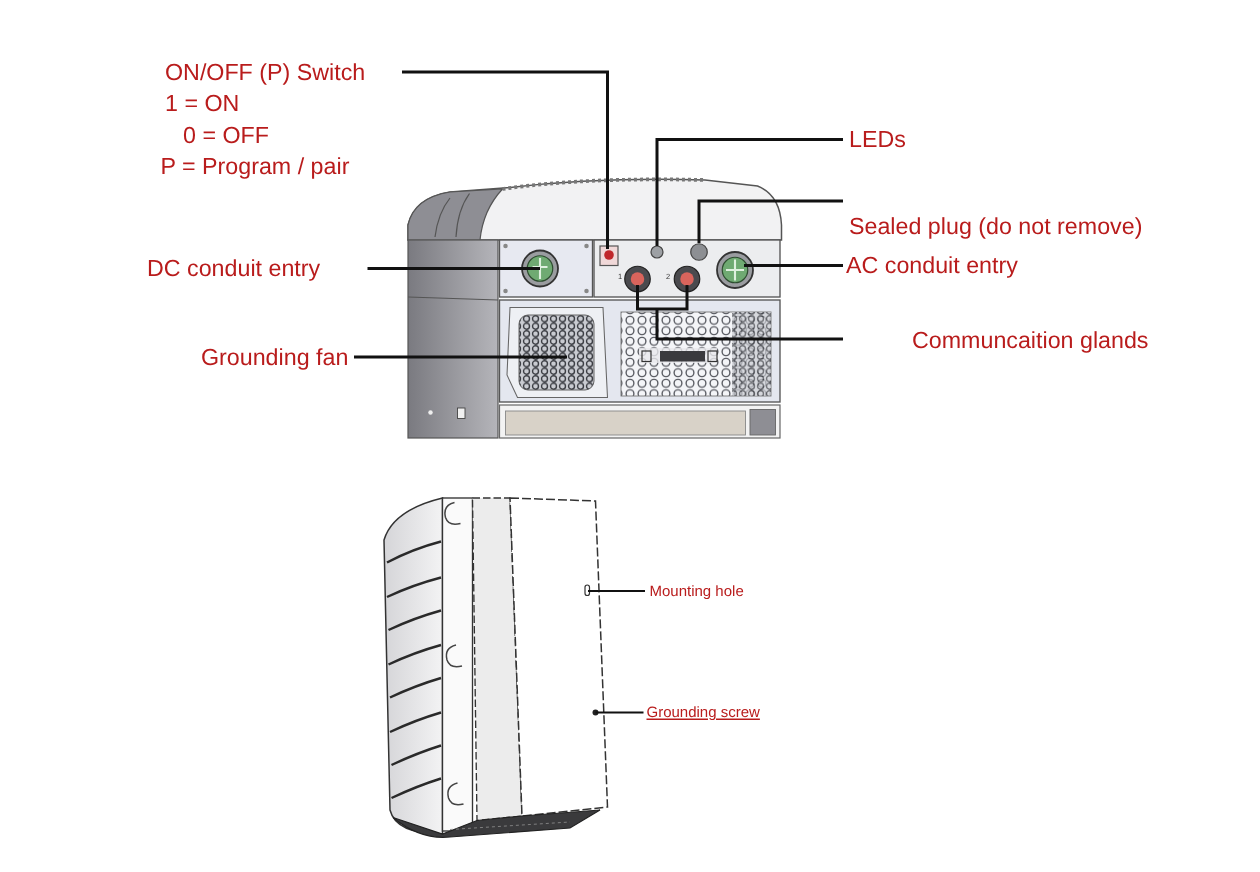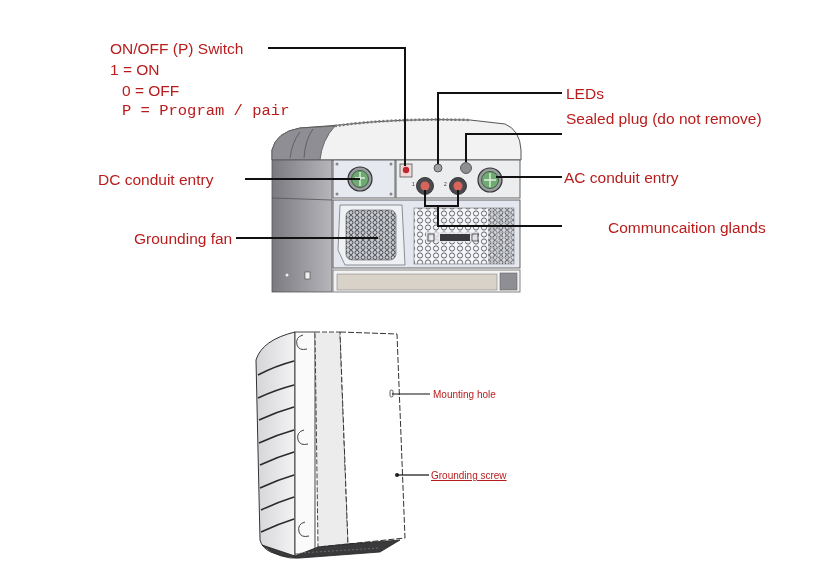--- a/index.html
+++ b/index.html
@@ -139,24 +139,24 @@
     <g stroke="#111" stroke-width="1.2" fill="none">
       <line x1="392" y1="394" x2="430" y2="394"></line>
       <line x1="397" y1="475" x2="429" y2="475"></line>
     </g>
   </g>
 </svg>
 
 <div class="lbl" style="left:110px; top:39px;">ON/OFF (P) Switch</div>
 <div class="lbl" style="left:110px; top:60px;text-align:center;">1 = ON</div>
 <div class="lbl" style="left:122px; top:81px;">0 = OFF</div>
-<div class="lbl" style="left:122px; top:102px;font-family:Liberation Mono, monospace;">P = Program / pair</div>
+<div class="lbl" style="left:107px; top:102px;">P = Program / pair</div>
 
 <div class="lbl" style="left:98px; top:170px;">DC conduit entry</div>
 <div class="lbl" style="left:134px; top:229px;">Grounding fan</div>
 
 <div class="lbl" style="left:566px; top:84px;">LEDs</div>
-<div class="lbl" style="left:566px; top:109px;">Sealed plug (do not remove)</div>
+<div class="lbl" style="left:566px; top:142px;">Sealed plug (do not remove)</div>
 <div class="lbl" style="left:564px; top:168px;">AC conduit entry</div>
 <div class="lbl" style="left:566px; top:218px;margin-left:42px;">Communcaition glands</div>
 
 <div class="lbl sm" style="left:433px; top:385px;">Mounting hole</div>
 <div class="lbl sm" style="left:431px; top:466px;text-decoration:underline;">Grounding screw</div>
 
 </body></html>

